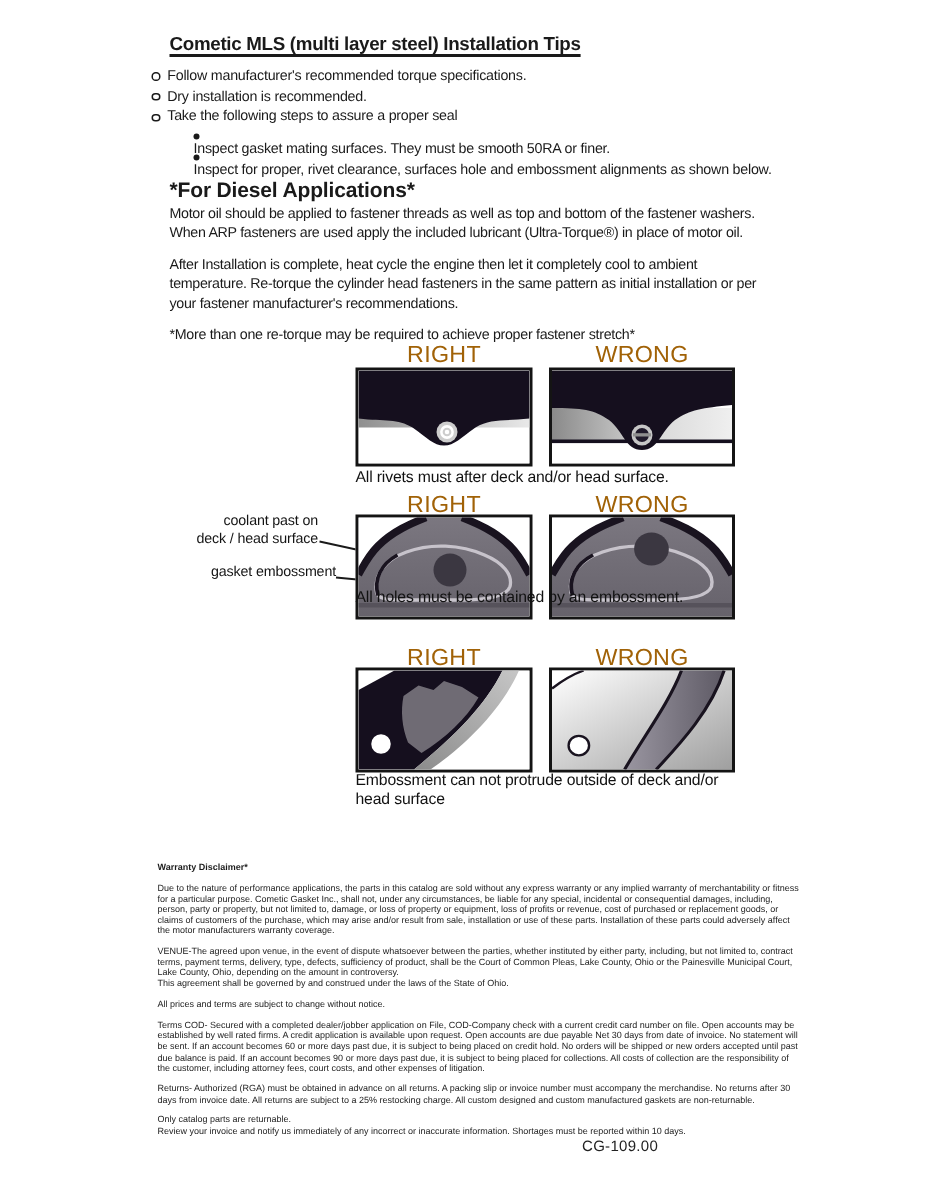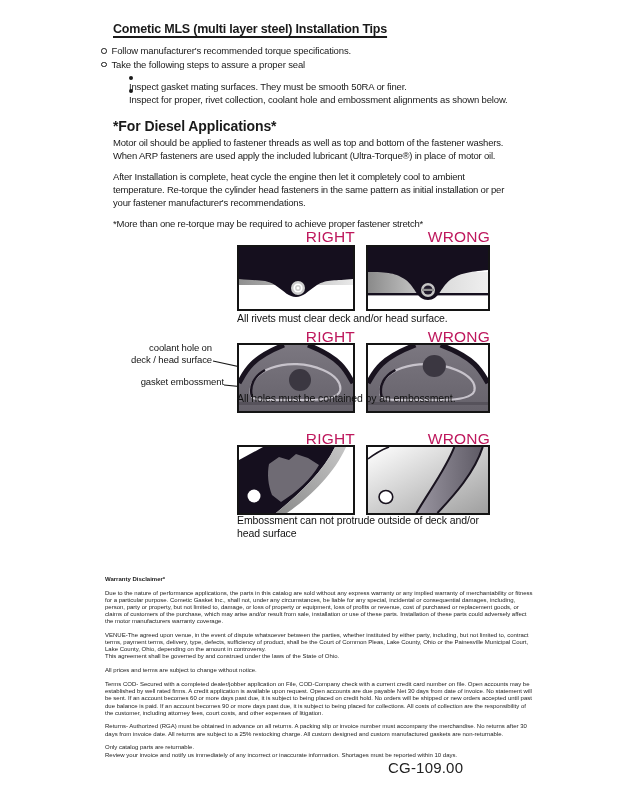--- a/index.html
+++ b/index.html
@@ -17,21 +17,21 @@
                margin:4.4px 5px 0 0;flex:none;}
   .marker-dot{width:4.2px;height:4.2px;background:#1a1a1a;border-radius:50%;
               margin:4.4px 4px 0 0;flex:none;}
 
   .h2{position:absolute;left:113px;top:118px;margin:0;font-size:14px;font-weight:700;letter-spacing:-0.1px;}
   .para{position:absolute;left:113px;width:404px;font-size:9.5px;line-height:13.2px;letter-spacing:-0.2px;}
   .para.p1{top:136px;}
   .para.p2{top:170px;}
   .para.note{top:217px;}
 
-  .dlabel{position:absolute;font-size:15.5px;letter-spacing:0.2px;text-align:right;color:#be185d;}
+  .dlabel{position:absolute;font-size:15.5px;letter-spacing:0.2px;text-align:center;color:#a16207;}
   .dlabel.l{left:237px;width:118px;}
   .dlabel.r{left:366px;width:124px;}
   .row1{top:228px;} .row2{top:328px;} .row3{top:430px;}
 
   .dbox{position:absolute;border:2px solid #141414;background:#fff;box-sizing:border-box;}
   .dbox svg{display:block;width:100%;height:100%;}
   .b1l{left:237px;top:245px;width:118px;height:66px;}
   .b1r{left:366px;top:245px;width:124px;height:66px;}
   .b2l{left:237px;top:343px;width:118px;height:70px;}
   .b2r{left:366px;top:343px;width:124px;height:70px;}
@@ -46,45 +46,49 @@
   .ann{position:absolute;font-size:9.5px;line-height:11.6px;text-align:right;letter-spacing:-0.1px;color:#141414;}
   .ann.coolant{left:95px;top:342px;width:117px;}
   .ann.emboss{left:95px;top:376px;width:129px;}
   .leaders{position:absolute;left:205px;top:352px;width:110px;height:45px;}
 
   .disclaimer{position:absolute;left:105px;top:576px;width:430px;font-size:6px;line-height:7.1px;color:#1c1c1c;}
   .dhead{font-weight:700;margin:0 0 6.8px 0;}
   .dp{margin:0 0 6.8px 0;}
   .dp.tight{margin-bottom:0;}
 
-  .pagenum{position:absolute;left:388px;top:759px;font-size:15px;letter-spacing:0.2px;color:#222222;}
+  .pagenum{position:absolute;left:388px;top:759px;font-size:10px;letter-spacing:0.2px;color:#222222;}
 </style>
 </head>
 <body>
 
 <div class="page">
 
   <h1 class="title">Cometic MLS (multi layer steel) Installation Tips</h1>
 
   <div class="bullets">
     <div class="b-line">
       <span class="marker-open"></span>
       <span>Follow manufacturer's recommended torque specifications.</span>
     </div>
     <div class="b-line">
       <span class="marker-open"></span>
+      <span>Dry installation is recommended.</span>
+    </div>
+    <div class="b-line">
+      <span class="marker-open"></span>
       <span>Take the following steps to assure a proper seal</span>
     </div>
     <div class="b-line sub">
       <span class="marker-dot"></span>
       <span>Inspect gasket mating surfaces.  They must be smooth 50RA or finer.</span>
     </div>
     <div class="b-line sub">
       <span class="marker-dot"></span>
-      <span>Inspect for proper, rivet collection, coolant hole and embossment alignments as shown below.</span>
+      <span>Inspect for proper, rivet clearance, surfaces hole and embossment alignments as shown below.</span>
     </div>
   </div>
 
   <h2 class="h2">*For Diesel Applications*</h2>
   <div class="para p1">Motor oil should be applied to fastener threads as well as top and bottom of the fastener washers. When ARP fasteners are used apply the included lubricant (Ultra-Torque®) in place of motor oil.</div>
   <div class="para p2">After Installation is complete, heat cycle the engine then let it completely cool to ambient temperature. Re-torque the cylinder head fasteners in the same pattern as initial installation or per your fastener manufacturer's recommendations.</div>
   <div class="para note">*More than one re-torque may be required to achieve proper fastener stretch*</div>
 
   <div class="dlabel l row1">RIGHT</div>
   <div class="dlabel r row1">WRONG</div>
@@ -119,27 +123,27 @@
       <rect width="120" height="62" fill="#ffffff"></rect>
       <rect x="0" y="25" width="120" height="22" fill="url(#g2)"></rect>
       <rect x="0" y="46" width="120" height="2.4" fill="#150f1e"></rect>
       <path d="M0,0 H120 V23 C100,25 92,26 82,33 C72,41 71,53 60,53 C49,53 48,41 38,33 C28,26 20,25 0,25 Z" fill="#150f1e"></path>
       <circle cx="60" cy="43" r="7" fill="#c6c6c6"></circle>
       <circle cx="60" cy="43" r="4.6" fill="#201a2b"></circle>
       <rect x="54" y="41.8" width="12" height="2.2" fill="#8f8f8f"></rect>
     </svg>
   </div>
 
-  <div class="caption cap1">All rivets must clear deck and/or head surface.</div>
+  <div class="caption cap1">All rivets must after deck and/or head surface.</div>
 
   <div class="dlabel l row2">RIGHT</div>
   <div class="dlabel r row2">WRONG</div>
 
   <div class="ann coolant">
-    <div>coolant hole on</div>
+    <div>coolant past on</div>
     <div>deck / head surface</div>
   </div>
   <div class="ann emboss">gasket embossment</div>
 
   <svg class="leaders" viewBox="0 0 110 45">
     <line x1="8" y1="9" x2="95" y2="28" stroke="#1a1a1a" stroke-width="1.2"></line>
     <line x1="19" y1="33" x2="82" y2="39" stroke="#1a1a1a" stroke-width="1.2"></line>
   </svg>
 
   <div class="dbox b2l">

